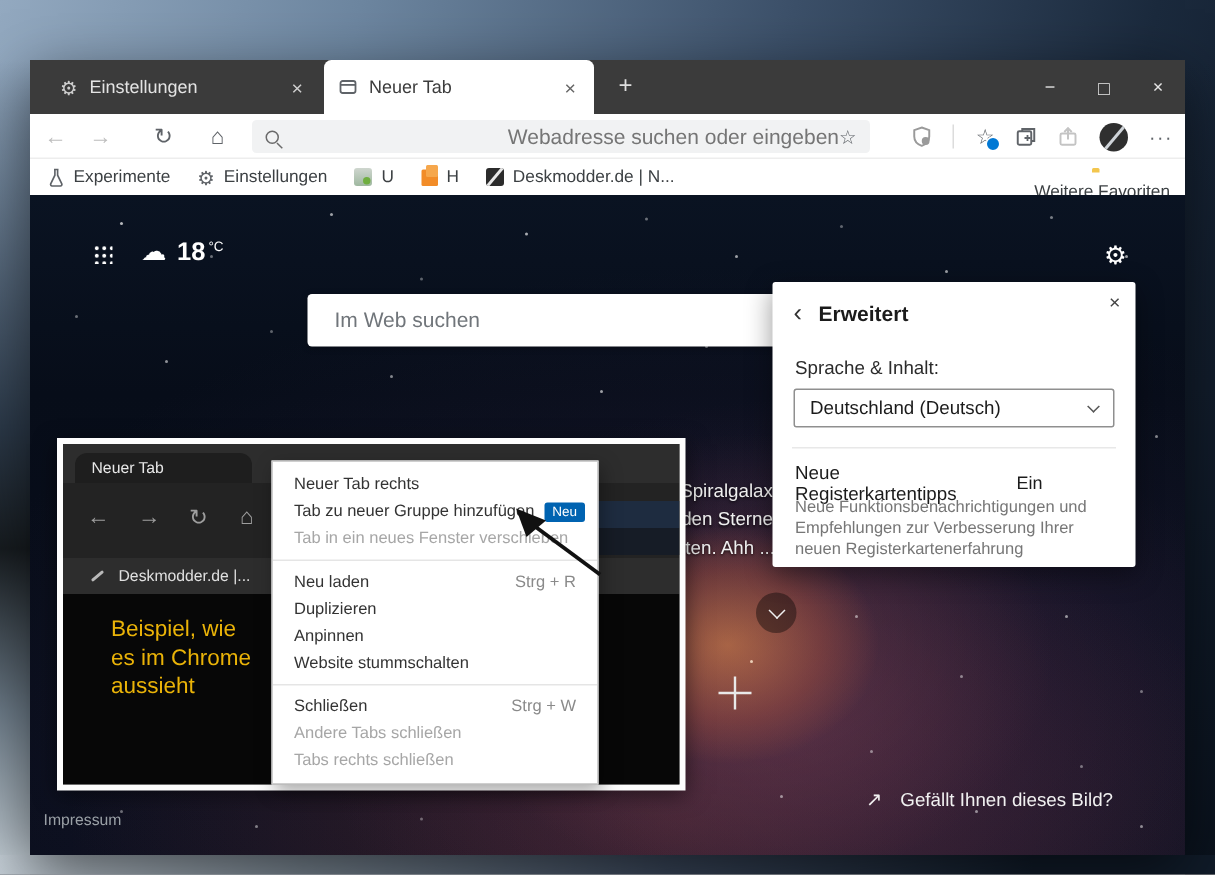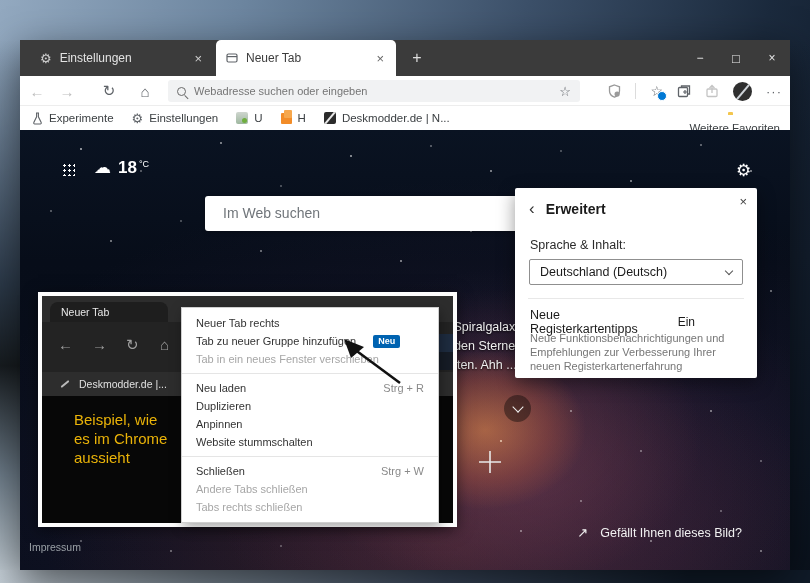--- a/index.html
+++ b/index.html
@@ -36,21 +36,21 @@
   .toolbar { position:absolute; left:0; top:36px; width:770px; height:30px; background:#fff;
              border-bottom:1px solid #ededed; }
   .nav-ic { position:absolute; top:4px; width:22px; height:22px; display:flex; align-items:center;
             justify-content:center; font-size:15px; color:#5f6368; }
   .nav-ic.disabled { color:#bdbdbd; }
   .addr { position:absolute; left:148px; top:4px; width:412px; height:22px; background:#f1f2f3;
           border-radius:3px; display:flex; align-items:center; padding:0 9px; }
   .mag { width:9px; height:9px; border:1.4px solid #6a6a6a; border-radius:50%; position:relative; margin-right:8px; }
   .mag::after { content:""; position:absolute; left:7px; top:7px; width:5px; height:1.4px; background:#6a6a6a;
                 transform:rotate(45deg); transform-origin:0 0; }
-  .addr-text { flex:1; font-size:11px; color:#757575; }
+  .addr-text { flex:1; font-size:14px; color:#757575;text-align:right; }
   .addr-star { font-size:13px; color:#5f6368; }
   .tb-right { position:absolute; right:8px; top:0; height:30px; display:flex; align-items:center; gap:14px; }
   .tb-sep { width:1px; height:16px; background:#dcdcdc; }
   .shield-wrap, .star-badge, .coll-ic, .share-ic { position:relative; display:flex; }
   .star-badge { font-size:14px; color:#5f6368; }
   .star-badge::after { content:""; position:absolute; right:-4px; bottom:-2px; width:8px; height:8px;
                        border-radius:50%; background:#0078d4; border:1px solid #fff; }
   .more-ic { font-size:13px; color:#5f6368; letter-spacing:1px; }
   .avatar { width:19px; height:19px; border-radius:50%; background:#2f2f2f; position:relative; overflow:hidden; }
   .avatar::after { content:""; position:absolute; left:9px; top:-2px; width:2px; height:24px;
@@ -166,26 +166,26 @@
   .mini-favrow { position:absolute; left:0; top:76px; right:0; height:24px; background:#2d2d2d;
                  display:flex; align-items:center; padding-left:18px; gap:9px; }
   .mini-pencil { width:10px; height:2px; background:#b9b9b9; transform:rotate(-40deg); border-radius:1px; }
   .mini-fav-label { font-size:10.5px; color:#e0e0e0; }
   .mini-hl1 { position:absolute; left:356px; top:38px; right:0; height:18px; background:#1e2c40; }
   .mini-hl2 { position:absolute; left:356px; top:56px; right:0; height:18px; background:#161c26; }
   .mini-content { position:absolute; left:0; top:100px; right:0; bottom:0; background:#070707; }
   .mini-text { position:absolute; left:32px; top:14px; font-size:15px; font-weight:normal; color:#eab308; line-height:19px; }
 
   
-  .ctxmenu { position:absolute; left:161px; top:267px; width:258px; background:#fff; border:1px solid #cfcfcf;
+  .ctxmenu { position:absolute; left:161px; top:267px; width:218px; background:#fff; border:1px solid #cfcfcf;
              box-shadow:2px 4px 12px rgba(0,0,0,.35); z-index:4; padding:6px 0;text-align:right; }
   .mi { height:18px; display:flex; align-items:center; padding:0 14px; font-size:11px; color:#333; white-space:nowrap; }
   .mi .sc { margin-left:auto; color:#8a8a8a; }
   .mi.disabled { color:#a6a6a6; }
-  .mi-badge { margin-left:17px; background:#0063b1; color:#fff; font-size:9px; font-weight:bold;
+  .mi-badge { margin-left:7px; background:#0063b1; color:#fff; font-size:9px; font-weight:normal;
               padding:1.5px 5px; border-radius:2px; }
   .mi-sep { height:1px; background:#e5e5e5; margin:5px 0; }
 
   .annot-arrow { position:absolute; left:314px; top:297px; z-index:7; }
 </style>
 </head>
 <body>
 
 <div class="screen">
   <div class="desk-left"></div>

